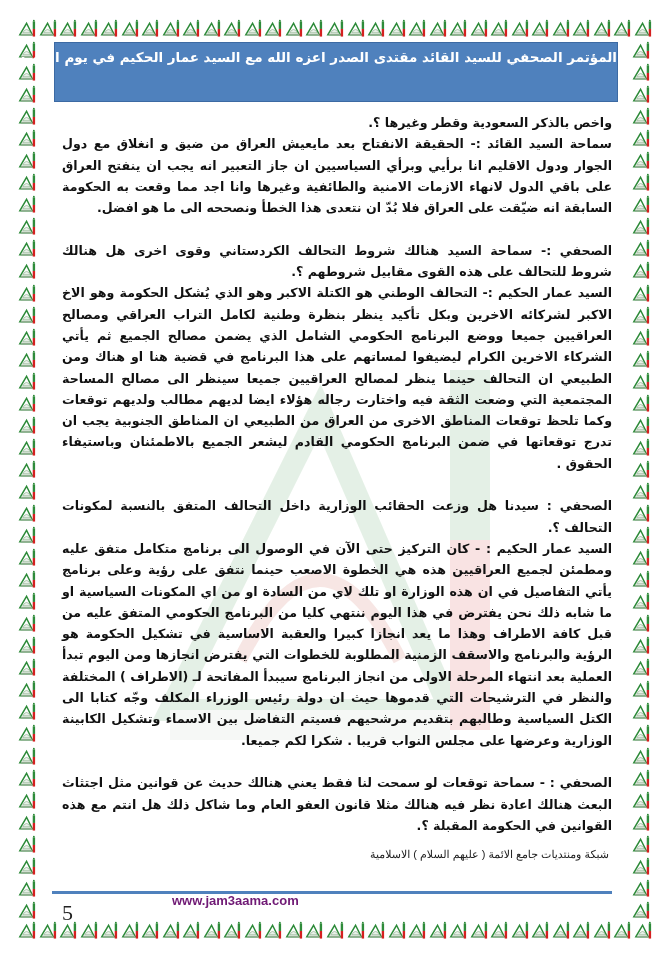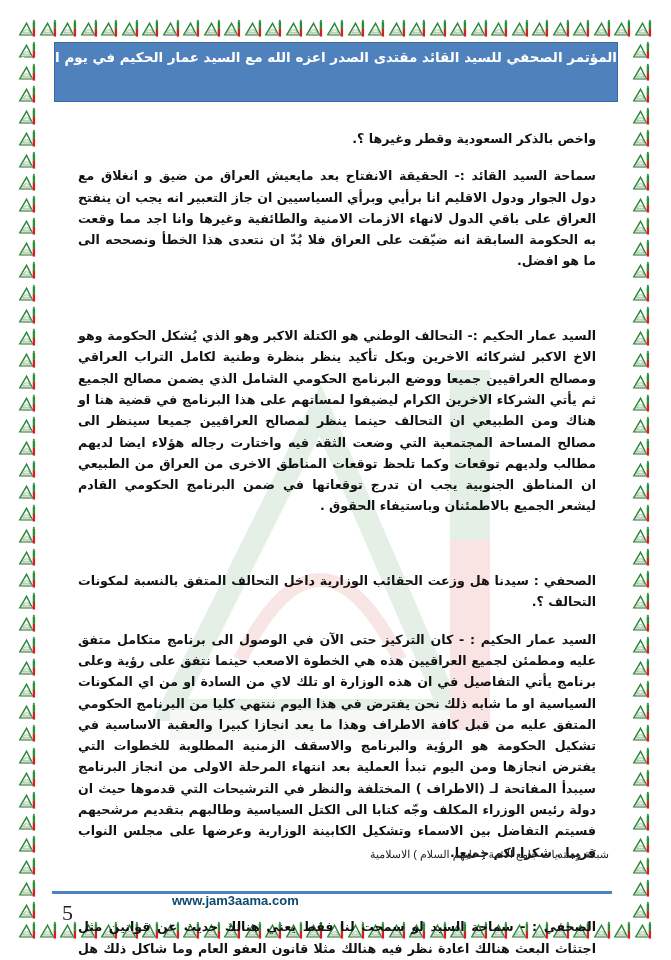--- a/index.html
+++ b/index.html
@@ -31,33 +31,33 @@
     font-family: "DejaVu Sans", sans-serif; font-weight: bold; font-size: 13.5px;
     line-height: 29px;
   }
   .title-box div { white-space: nowrap; }
   .content {
     position: absolute; left: 62px; top: 112px; width: 550px;
     direction: rtl; text-align: justify;
     font-family: "DejaVu Sans", sans-serif; font-weight: bold;
     font-size: 12.6px; line-height: 21.3px; color: #111111;
   }
-  .content p { margin: 16px; }
+  .content p { margin: 0; }
   .content .gap { height: 21.3px; }
   .footer-line {
     position: absolute; left: 52px; top: 891px; width: 560px; height: 3px;
     background: #4f81bd;
   }
   .footer-right {
     position: absolute; right: 62px; top: 848px; direction: rtl;
     font-family: "Liberation Sans", sans-serif; font-size: 11px; color: #222;
   }
   .footer-url {
     position: absolute; left: 172px; top: 893px;
-    font-family: "Liberation Sans", sans-serif; font-size: 13px; font-weight: bold; color: #0c4a6e;
+    font-family: "Liberation Sans", sans-serif; font-size: 13px; font-weight: bold; color: #701a75;
   }
   .page-number {
     position: absolute; left: 62px; top: 900px;
     font-family: "Liberation Serif", serif; font-size: 22px; color: #222;
   }
 </style>
 </head>
 <body>
 
 <svg width="0" height="0" style="position:absolute">
@@ -517,24 +517,25 @@
 </svg>
 
 <div class="title-box">
   <div>المؤتمر الصحفي للسيد القائد مقتدى الصدر اعزه الله مع السيد عمار الحكيم في يوم الخميس</div>
 </div>
 
 <div class="content">
   <p>واخص بالذكر السعودية وقطر وغيرها ؟.</p>
   <p>سماحة السيد القائد :- الحقيقة الانفتاح بعد مايعيش العراق من ضيق و انغلاق مع دول الجوار ودول الاقليم انا برأيي وبرأي السياسيين ان جاز التعبير انه يجب ان ينفتح العراق على باقي الدول لانهاء الازمات الامنية والطائفية وغيرها وانا اجد مما وقعت به الحكومة السابقة انه ضيّقت على العراق فلا بُدّ ان نتعدى هذا الخطأ ونصححه الى ما هو افضل.</p>
   <div class="gap"></div>
+  <p>الصحفي :- سماحة السيد هنالك شروط التحالف الكردستاني وقوى اخرى هل هنالك شروط للتحالف على هذه القوى مقابيل شروطهم ؟.</p>
   <p>السيد عمار الحكيم :- التحالف الوطني هو الكتلة الاكبر وهو الذي يُشكل الحكومة وهو الاخ الاكبر لشركائه الاخرين وبكل تأكيد ينظر بنظرة وطنية لكامل التراب العراقي ومصالح العراقيين جميعا ووضع البرنامج الحكومي الشامل الذي يضمن مصالح الجميع ثم يأتي الشركاء الاخرين الكرام ليضيفوا لمساتهم على هذا البرنامج في قضية هنا او هناك ومن الطبيعي ان التحالف حينما ينظر لمصالح العراقيين جميعا سينظر الى مصالح المساحة المجتمعية التي وضعت الثقة فيه واختارت رجاله هؤلاء ايضا لديهم مطالب ولديهم توقعات وكما تلحظ توقعات المناطق الاخرى من العراق من الطبيعي ان المناطق الجنوبية يجب ان تدرج توقعاتها في ضمن البرنامج الحكومي القادم ليشعر الجميع بالاطمئنان وباستيفاء الحقوق .</p>
   <div class="gap"></div>
   <p>الصحفي : سيدنا هل وزعت الحقائب الوزارية داخل التحالف المتفق بالنسبة لمكونات التحالف ؟.</p>
   <p>السيد عمار الحكيم : - كان التركيز حتى الآن في الوصول الى برنامج متكامل متفق عليه ومطمئن لجميع العراقيين هذه هي الخطوة الاصعب حينما نتفق على رؤية وعلى برنامج يأتي التفاصيل في ان هذه الوزارة او تلك لاي من السادة او من اي المكونات السياسية او ما شابه ذلك نحن يفترض في هذا اليوم ننتهي كليا من البرنامج الحكومي المتفق عليه من قبل كافة الاطراف وهذا ما يعد انجازا كبيرا والعقبة الاساسية في تشكيل الحكومة هو الرؤية والبرنامج والاسقف الزمنية المطلوبة للخطوات التي يفترض انجازها ومن اليوم تبدأ العملية بعد انتهاء المرحلة الاولى من انجاز البرنامج سيبدأ المفاتحة لـ (الاطراف ) المختلفة والنظر في الترشيحات التي قدموها حيث ان دولة رئيس الوزراء المكلف وجّه كتابا الى الكتل السياسية وطالبهم بتقديم مرشحيهم فسيتم التفاضل بين الاسماء وتشكيل الكابينة الوزارية وعرضها على مجلس النواب قريبا . شكرا لكم جميعا.</p>
   <div class="gap"></div>
-  <p>الصحفي : - سماحة السيد لو سمحت لنا فقط يعني هنالك حديث عن قوانين مثل اجتثاث البعث هنالك اعادة نظر فيه هنالك مثلا قانون العفو العام وما شاكل ذلك هل انتم مع هذه القوانين في الحكومة المقبلة ؟.</p>
+  <p>الصحفي : - سماحة توقعات لو سمحت لنا فقط يعني هنالك حديث عن قوانين مثل اجتثاث البعث هنالك اعادة نظر فيه هنالك مثلا قانون العفو العام وما شاكل ذلك هل انتم مع هذه القوانين في الحكومة المقبلة ؟.</p>
 </div>
 
 <div class="footer-line"></div>
 <div class="footer-right">شبكة ومنتديات جامع الائمة ( عليهم السلام ) الاسلامية</div>
 <div class="footer-url">www.jam3aama.com</div>
 <div class="page-number">5</div>
 
 </body></html>

